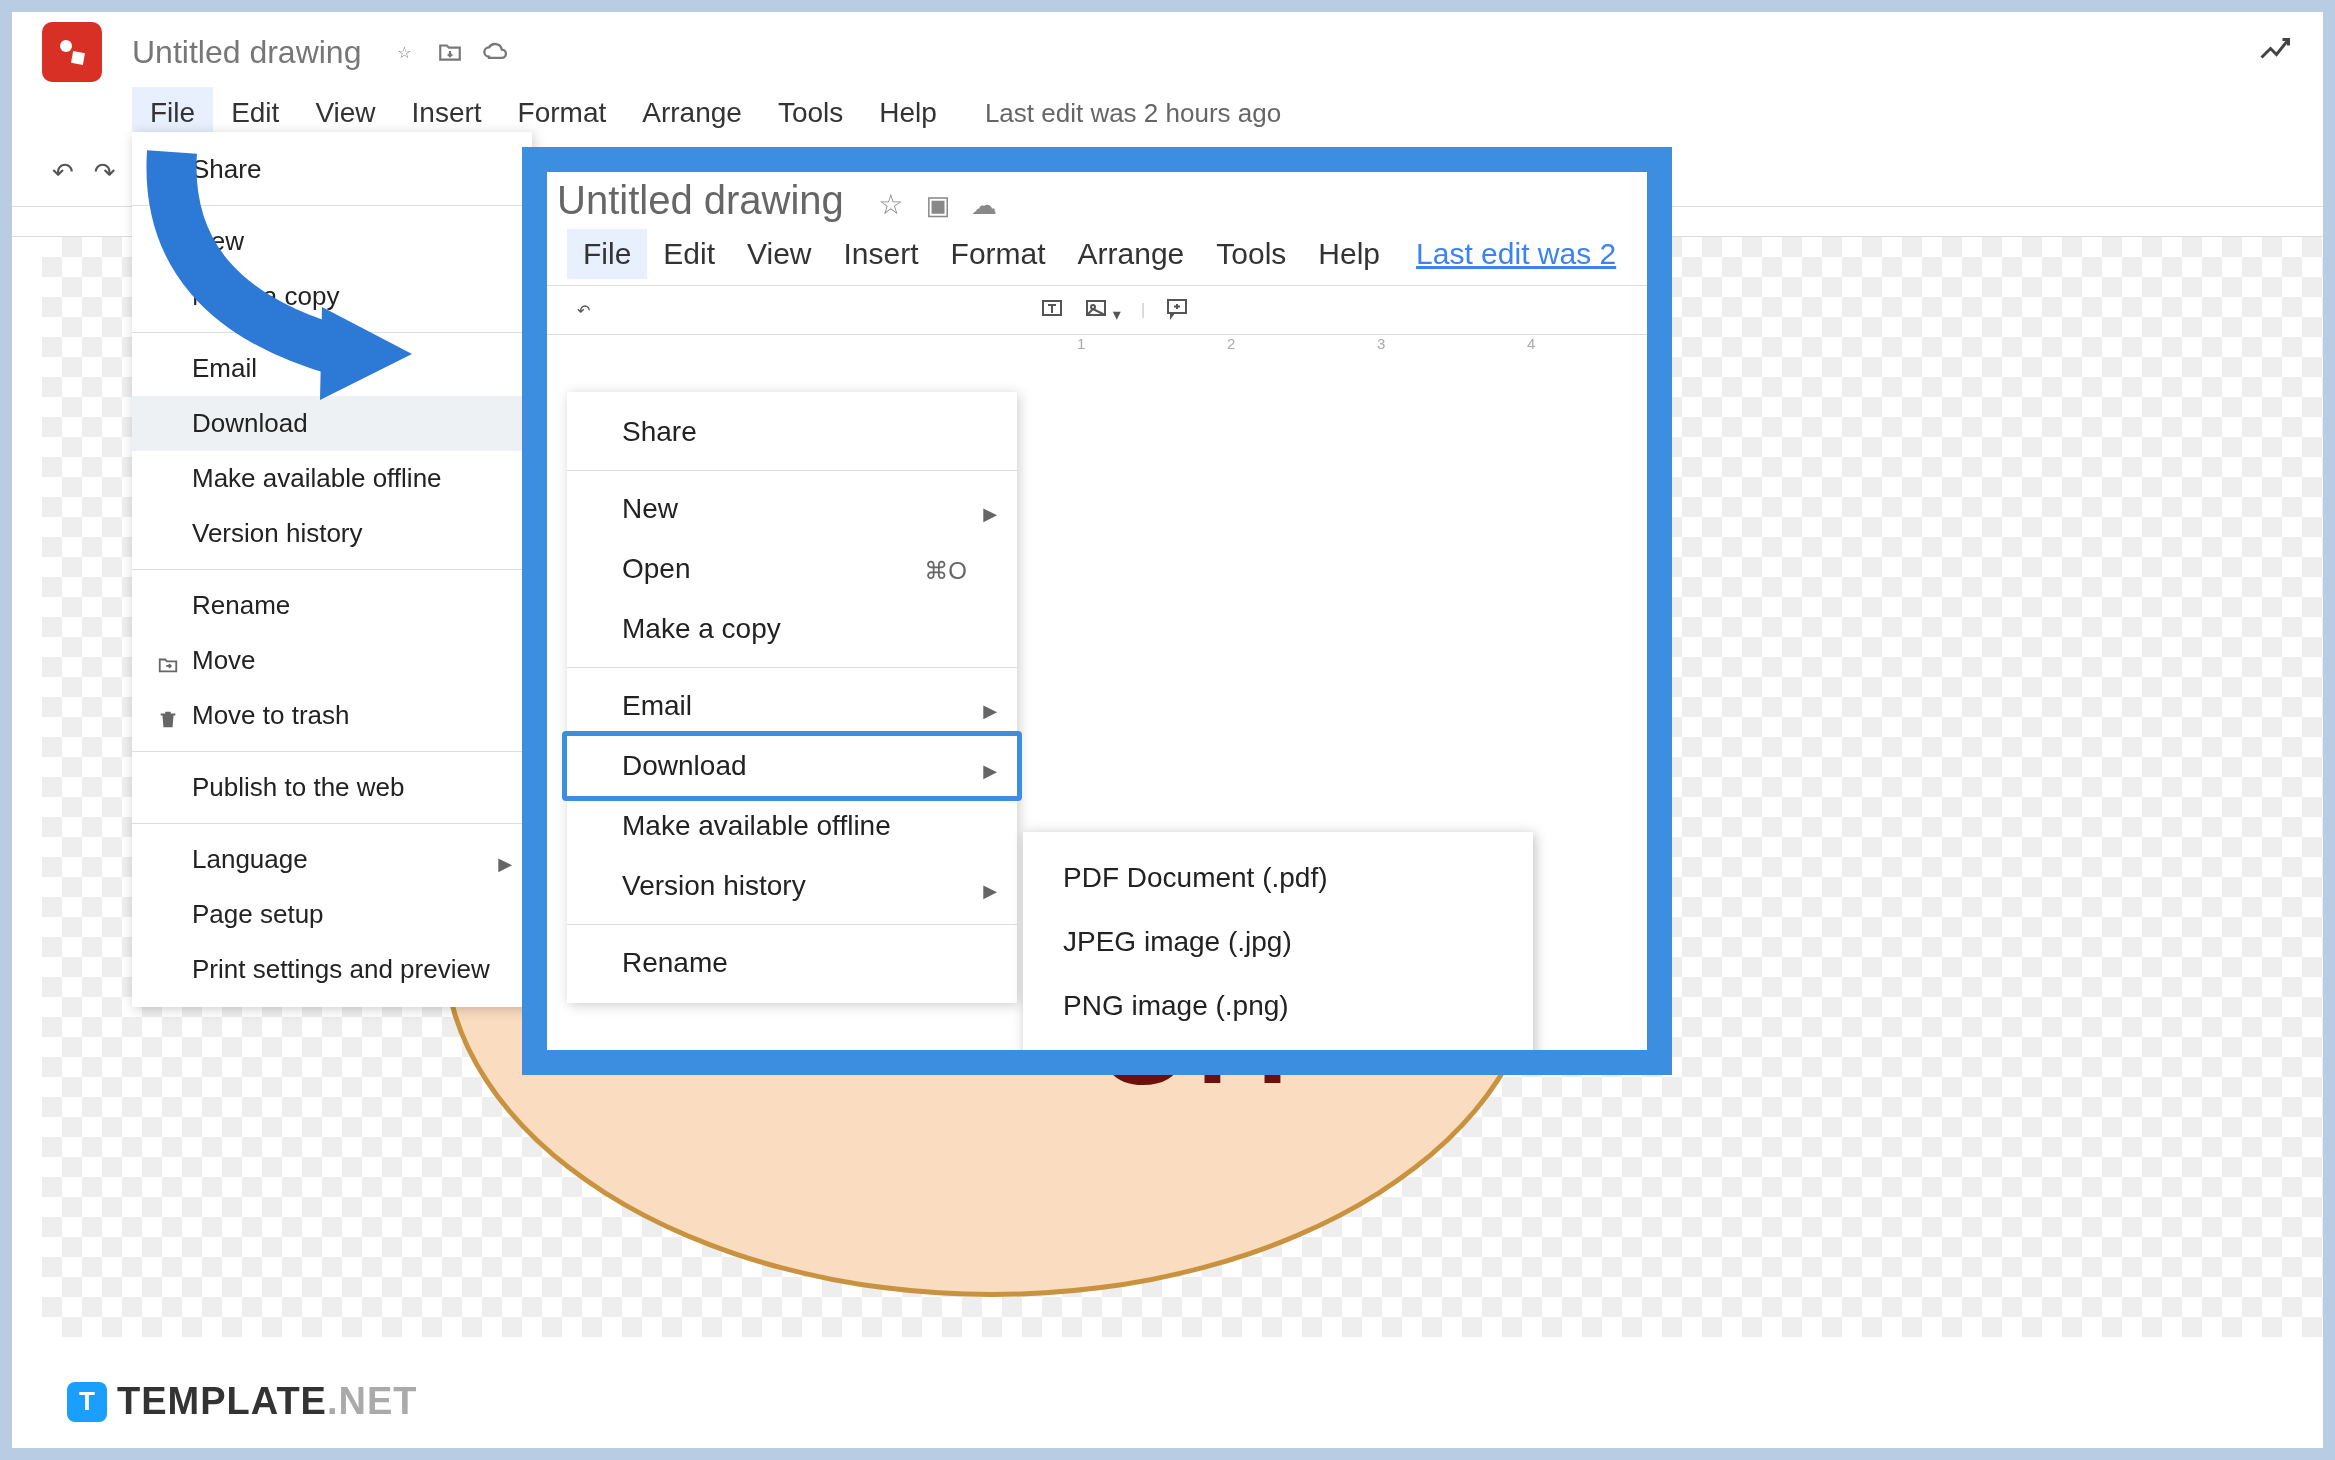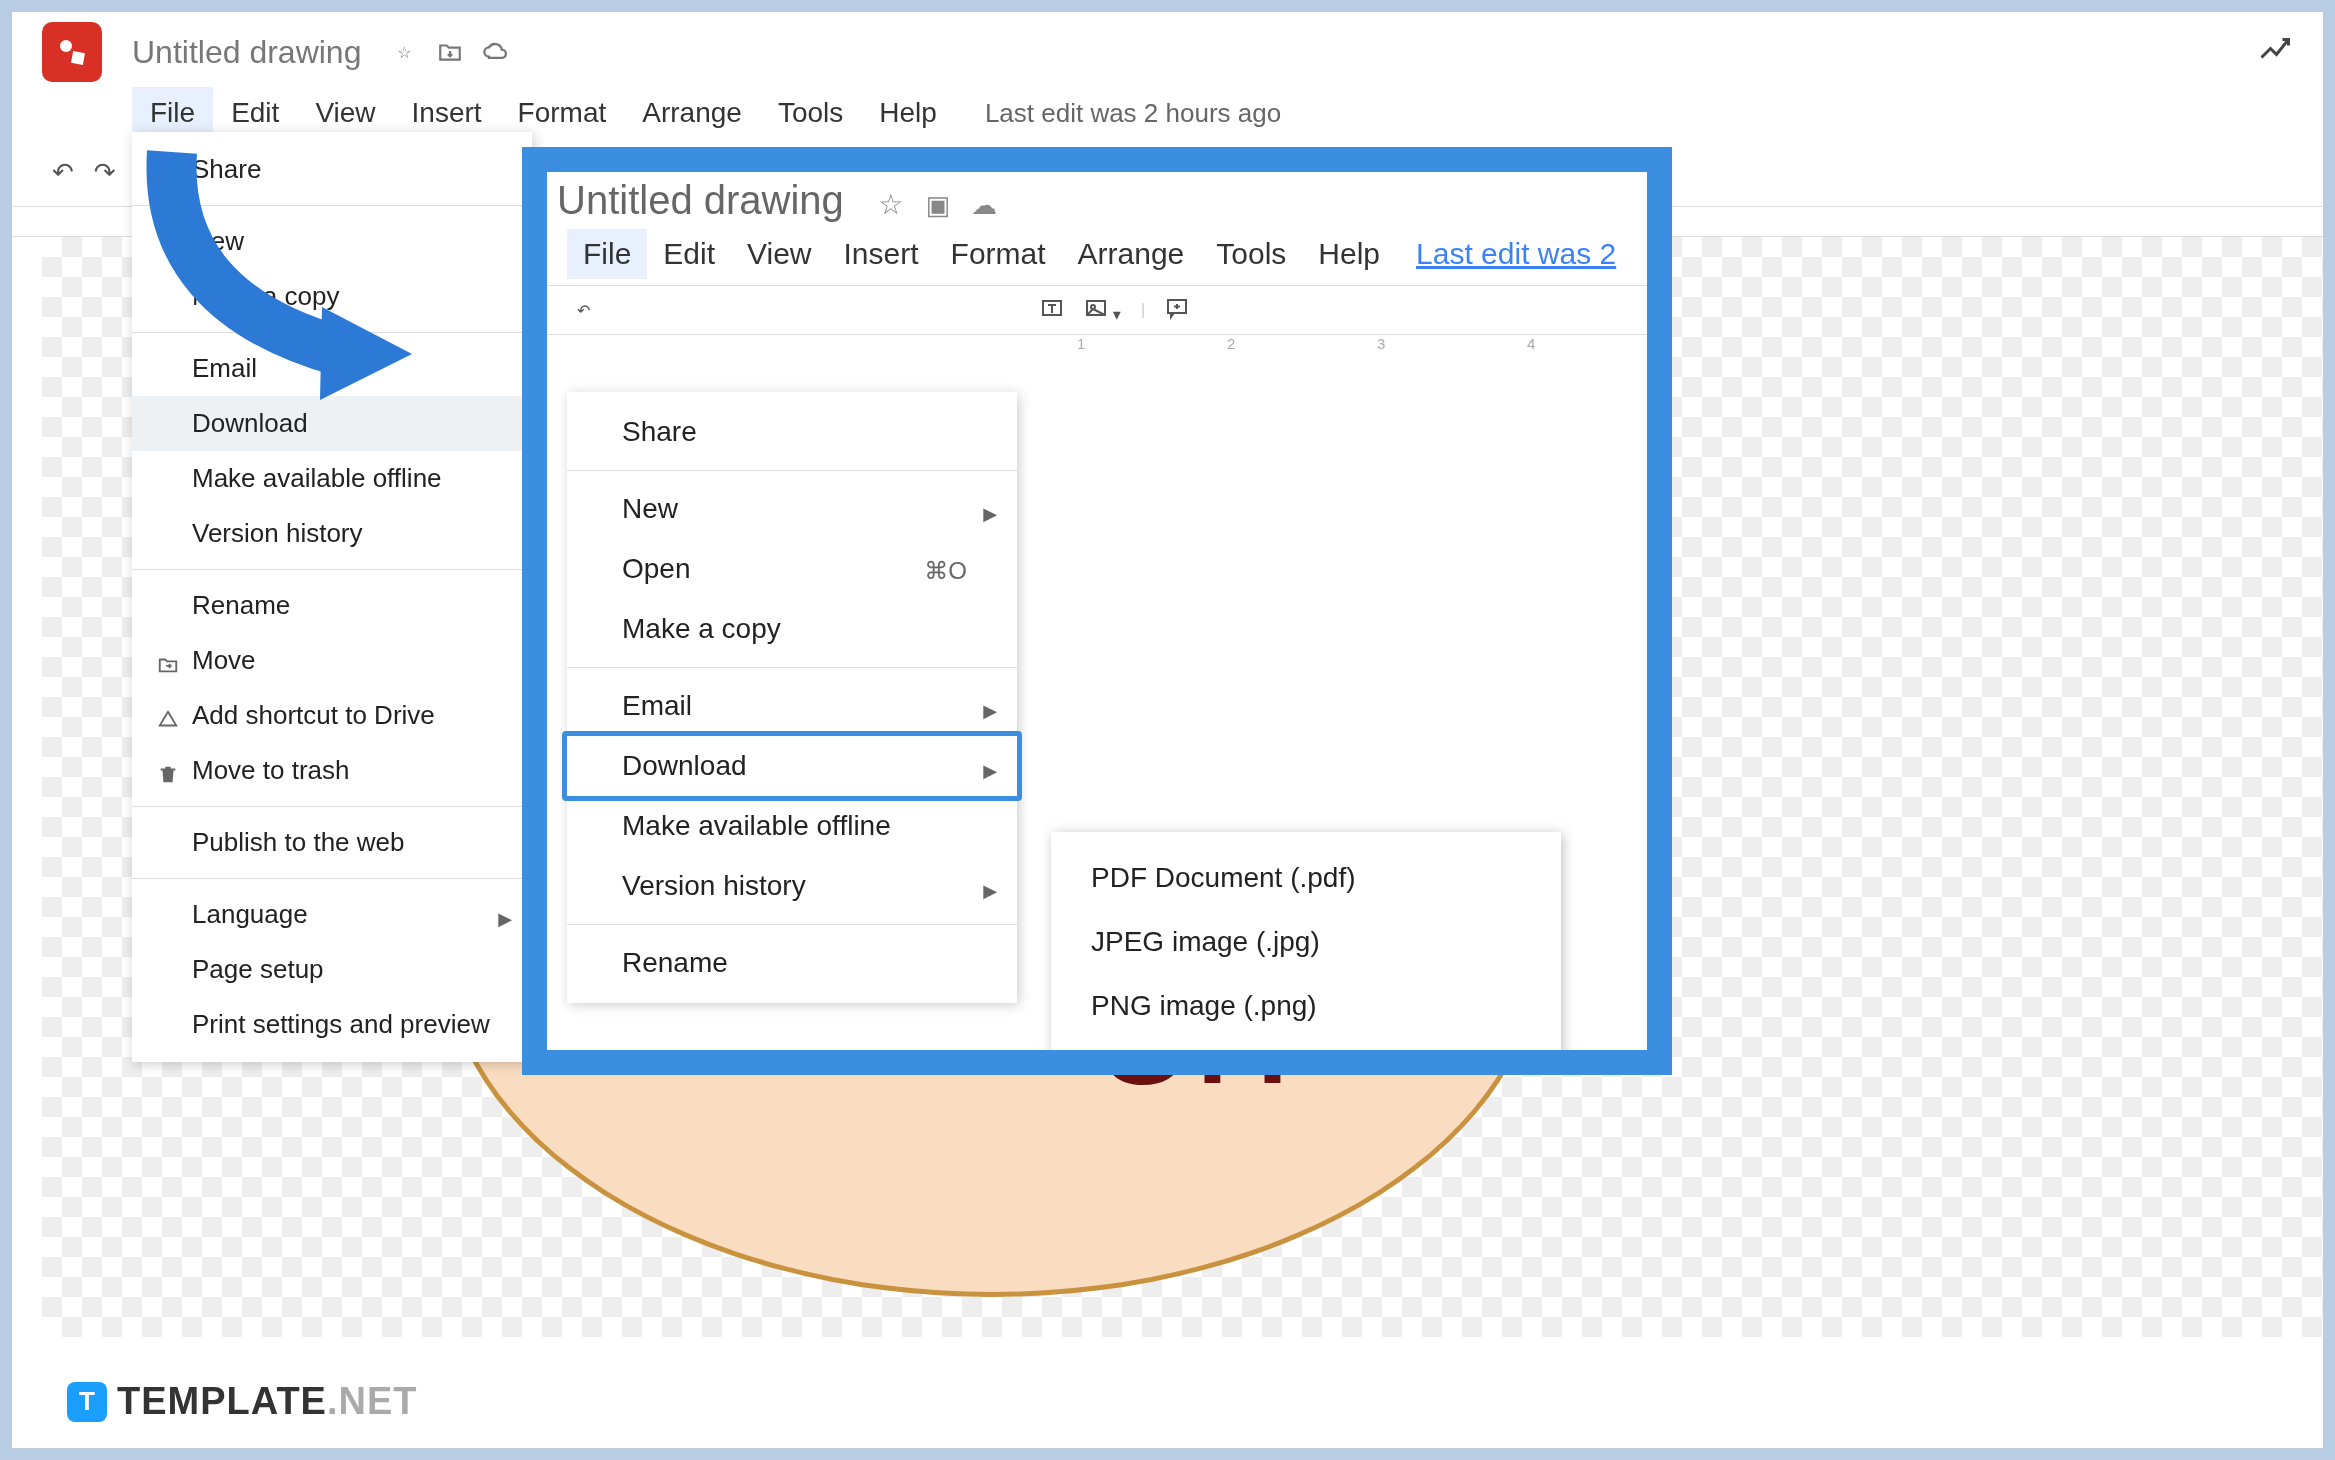--- a/index.html
+++ b/index.html
@@ -33,21 +33,21 @@
 .inset-menubar { display: flex; align-items: center; padding: 6px 20px; font-size: 30px; color: #333; }
 .inset-menubar .menu-item { padding: 8px 16px; }
 .inset-last-edit { margin-left: 20px; color: #3b82f6; text-decoration: underline; }
 .inset-toolbar { display: flex; align-items: center; padding: 10px 20px; border-top: 1px solid #ddd; border-bottom: 1px solid #ddd; color: #555; }
 .inset-toolbar .tbi { margin: 0 10px; }
 .inset-ruler { height: 28px; background: #fff; position: relative; font-size: 15px; color: #aaa; }
 .inset-dropdown { position: absolute; top: 220px; left: 20px; width: 450px; background: #fff; box-shadow: 2px 2px 12px rgba(0,0,0,0.2); padding: 10px 0; }
 .inset-dropdown .dd-item { font-size: 28px; padding: 14px 55px; }
 .inset-dropdown .dd-item .shortcut { position: absolute; right: 50px; color: #666; font-size: 24px; }
 .highlighted { border: 5px solid #3b8ee0; margin: -5px; border-radius: 4px; }
-.submenu { position: absolute; top: 660px; left: 504px; width: 510px; background: #fff; box-shadow: 2px 2px 12px rgba(0,0,0,0.25); padding: 14px 0; }
+.submenu { position: absolute; top: 660px; left: 476px; width: 510px; background: #fff; box-shadow: 2px 2px 12px rgba(0,0,0,0.25); padding: 14px 0; }
 .submenu .sm-item { padding: 16px 40px; font-size: 28px; color: #222; }
 .arrow { position: absolute; top: 130px; left: 130px; z-index: 60; }
 .watermark { position: absolute; bottom: 25px; left: 55px; display: flex; align-items: center; z-index: 100; font-weight: bold; }
 .wm-badge { width: 40px; height: 40px; background: #1a9fff; border-radius: 8px; color: #fff; display: flex; align-items: center; justify-content: center; font-size: 26px; margin-right: 10px; }
 .wm-text { font-size: 38px; color: #333; letter-spacing: 1px; }
 .wm-text .light { color: #aaa; }
 </style>
 </head>
 <body>
 
@@ -146,28 +146,20 @@
         <span class="icon-slot">
           <svg width="22" height="22" viewBox="0 0 24 24" fill="none" stroke="#666" stroke-width="2">
             <path d="M3 6h6l2 2h10v11H3z"></path>
             <path d="M10 13h5m-2-2l2 2-2 2"></path>
           </svg>
         </span>
         <span>Move</span>
       </div>
     <div class="dd-item">
         <span class="icon-slot">
-          <svg width="22" height="22" viewBox="0 0 24 24" fill="none" stroke="#666" stroke-width="2">
-            <path d="M12 3l9 15H3z"></path>
-          </svg>
-        </span>
-        <span>Add shortcut to Drive</span>
-      </div>
-    <div class="dd-item">
-        <span class="icon-slot">
           <svg width="22" height="22" viewBox="0 0 24 24" fill="#666">
             <path d="M6 7h12l-1 13H7zM4 5h16v2H4zM9 3h6v2H9z"></path>
           </svg>
         </span>
         <span>Move to trash</span>
       </div>
     <div class="dd-sep"></div>
     <div class="dd-item">
         <span class="icon-slot"></span>
         <span>Publish to the web</span>

